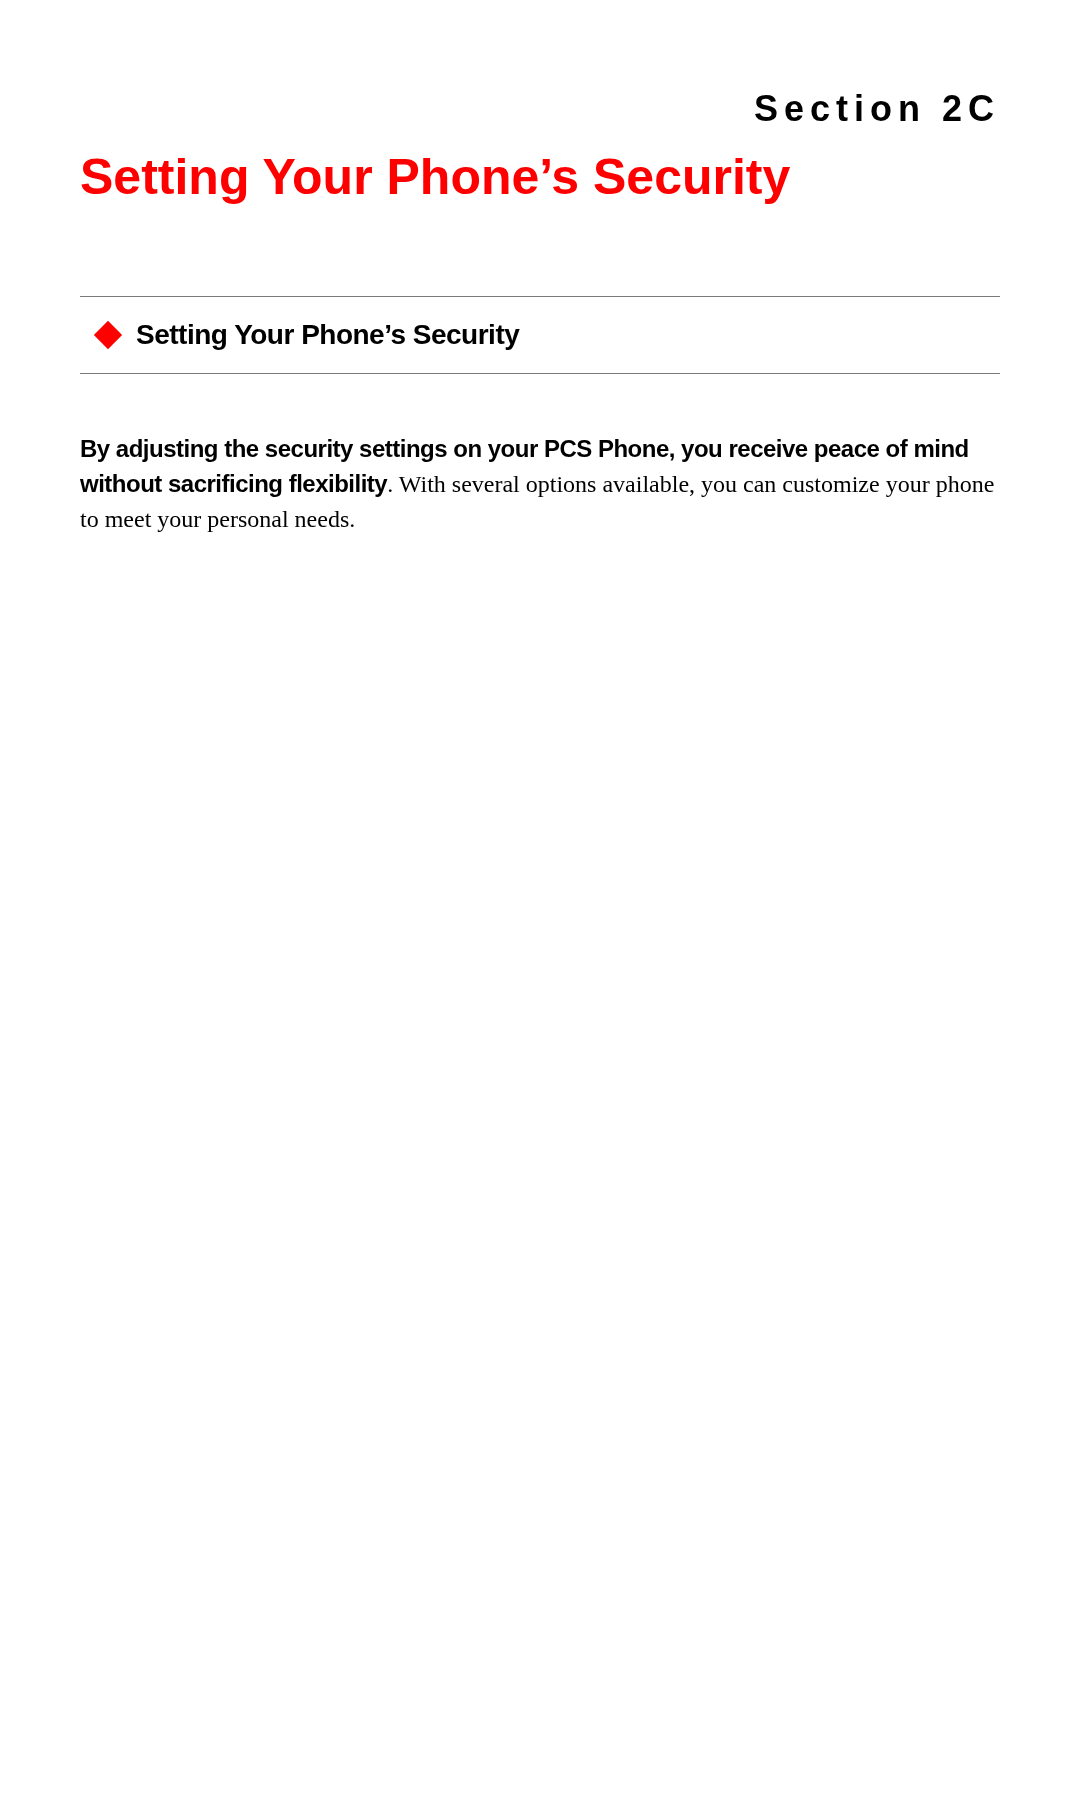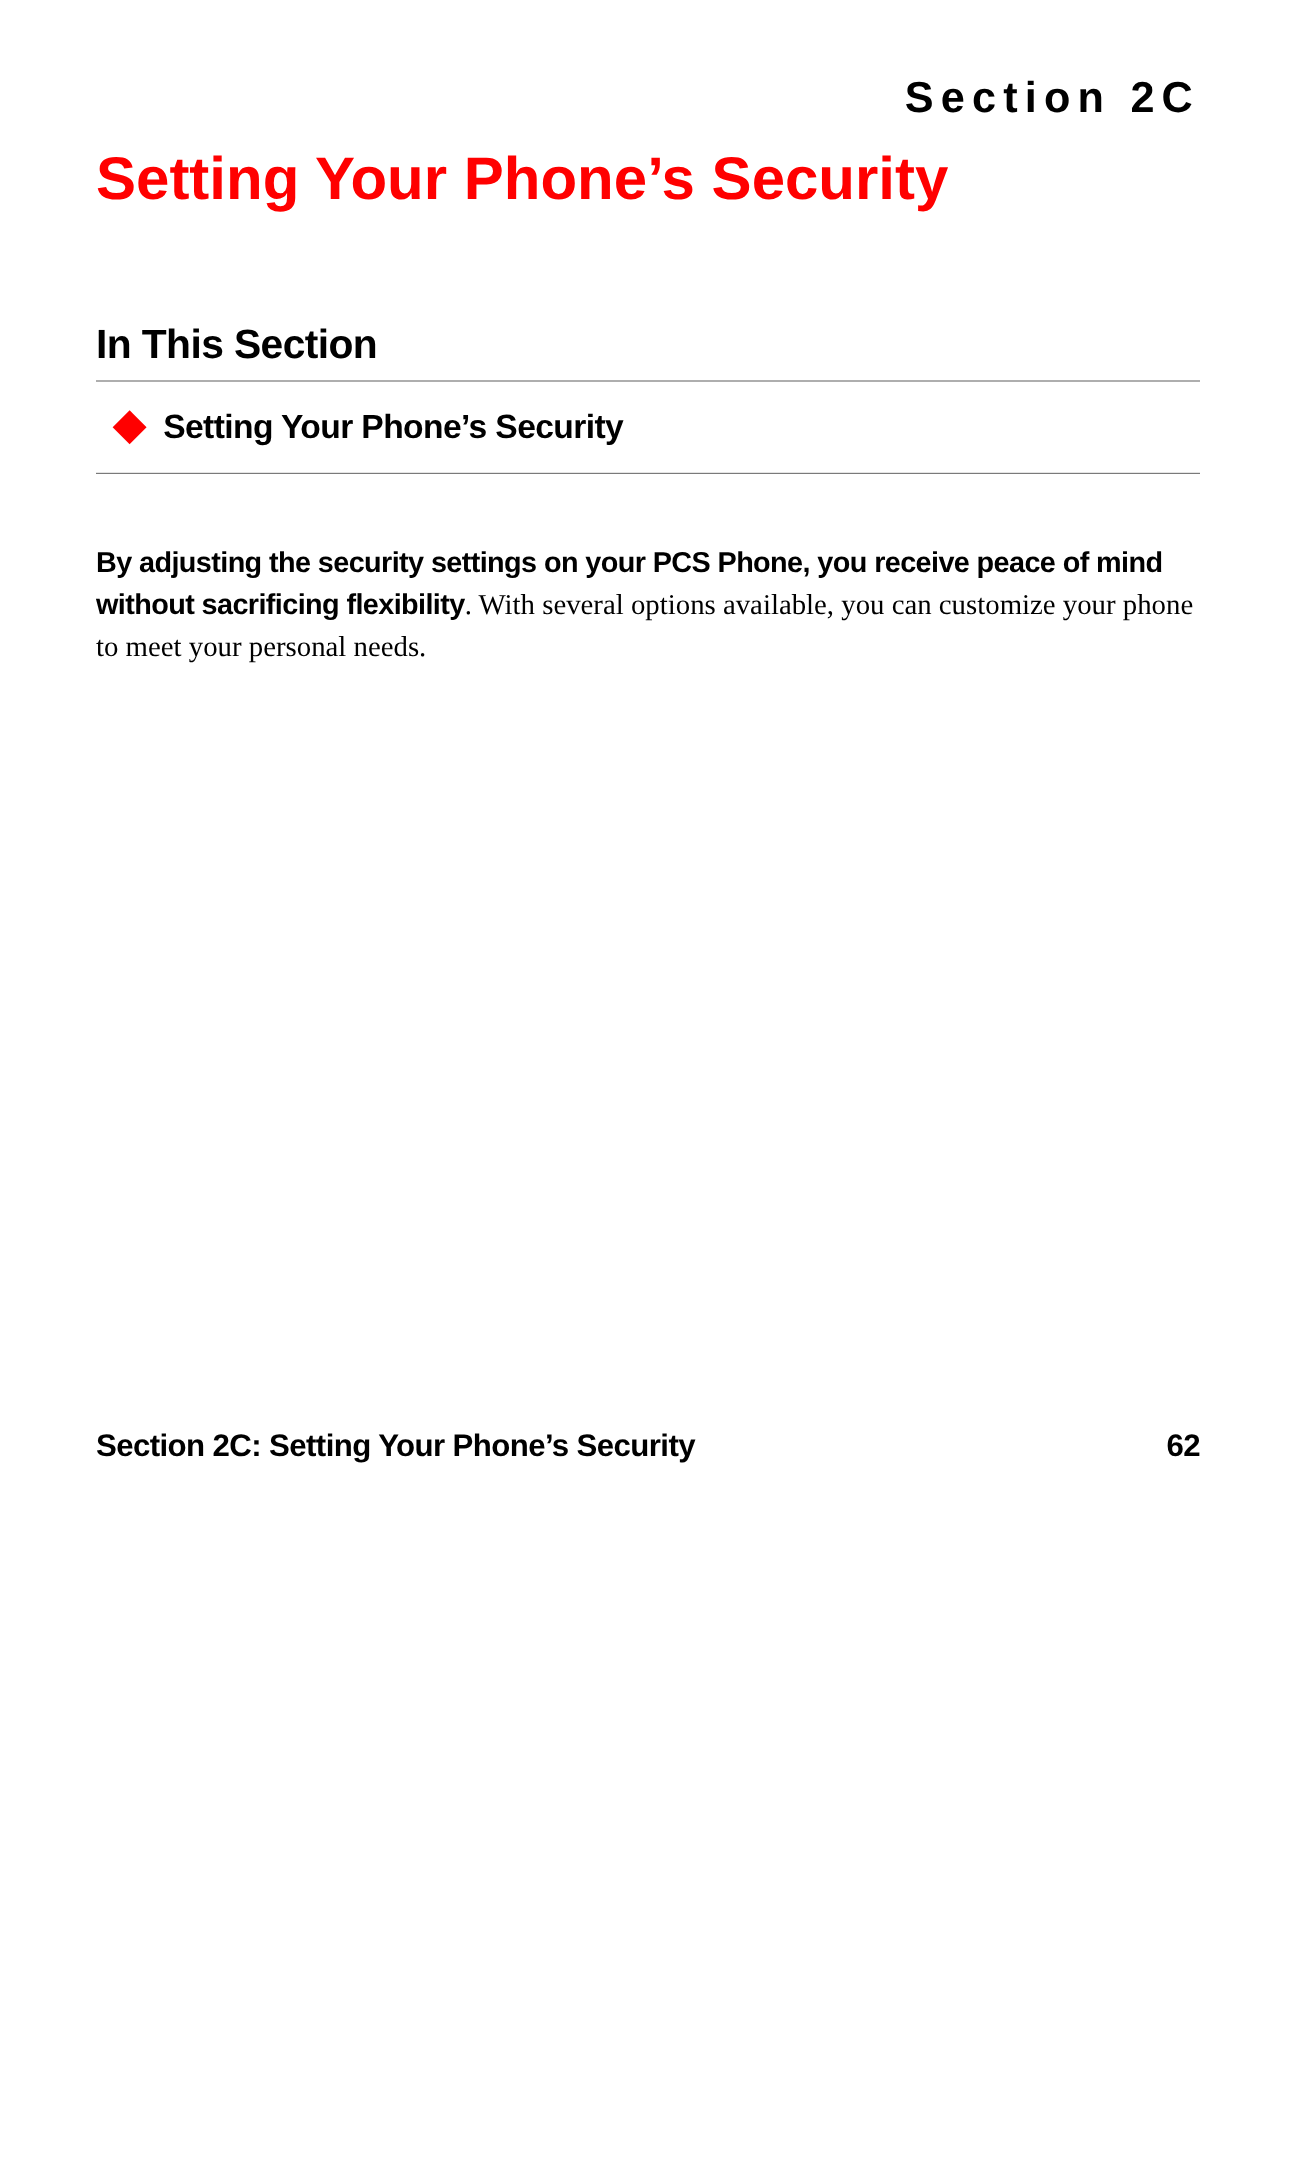--- a/index.html
+++ b/index.html
@@ -9,21 +9,21 @@
     height: 1800px;
     background: #ffffff;
     font-family: Georgia, "Times New Roman", serif;
     color: #000000;
   }
   .page {
     position: relative;
     box-sizing: border-box;
     width: 1080px;
     height: 1280px;
-    padding: 60px 80px 60px 80px;
+    padding: 88px 80px 60px 80px;
   }
   .section-label {
     font-family: "Arial Black", Arial, Helvetica, sans-serif;
     font-weight: 900;
     font-size: 36px;
     letter-spacing: 6px;
     text-align: right;
     margin: 0 0 18px 0;
   }
   .title {
@@ -94,31 +94,26 @@
 </style>
 </head>
 <body>
 
 <div class="page">
 
   <div class="section-label">Section 2C</div>
 
   <h1 class="title">Setting Your Phone’s Security</h1>
 
-  <h2 class="subhead">In This Section</h2>
   <hr class="rule">
 
   <div class="toc-line">
     <span class="diamond"></span>
     <span class="toc-text">Setting Your Phone’s Security</span>
   </div>
   <hr class="rule">
 
   <p class="body-para">
     <span class="body-bold">By adjusting the security settings on your PCS Phone, you receive peace of mind without sacrificing flexibility</span><span>. With several options available, you can customize your phone to meet your personal needs.</span>
   </p>
 
-  <div class="footer">
-    <span>Section 2C: Setting Your Phone’s Security</span>
-    <span>62</span>
-  </div>
 
 </div>
 
 </body></html>

